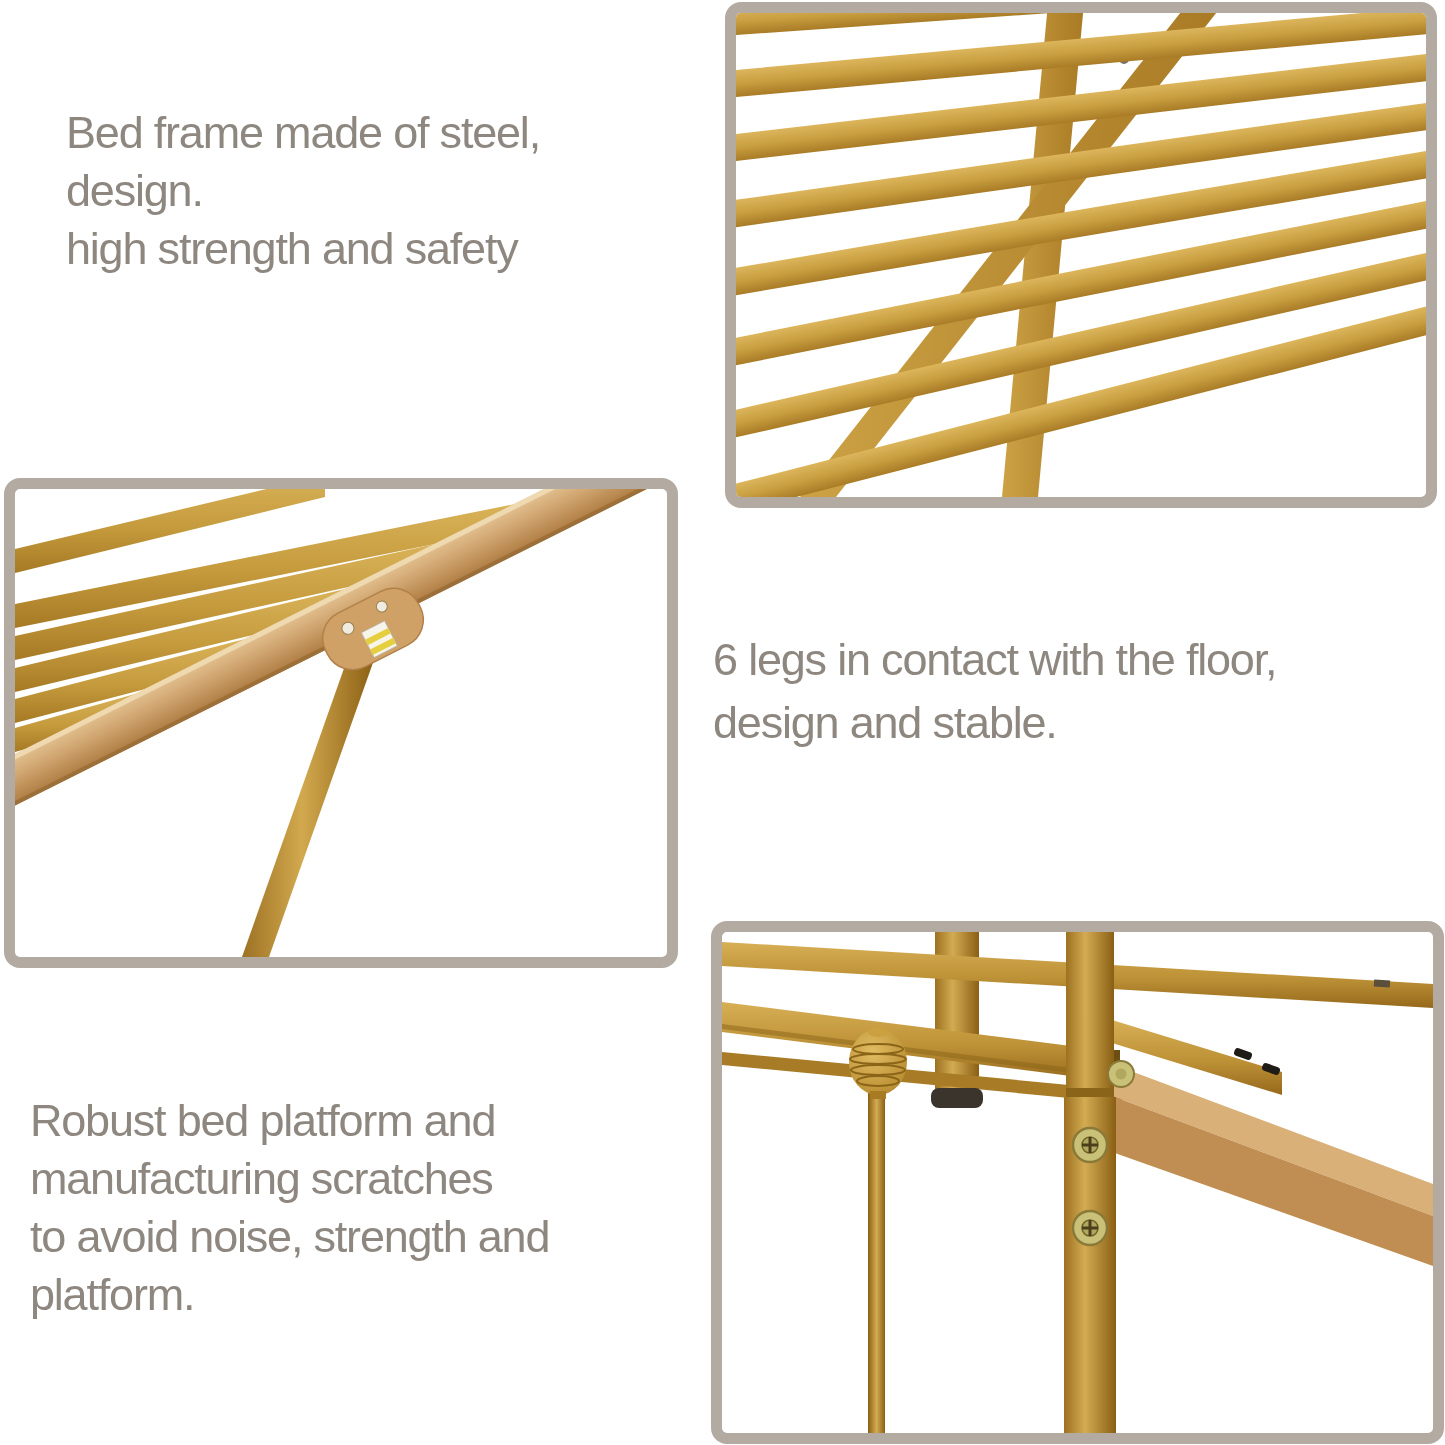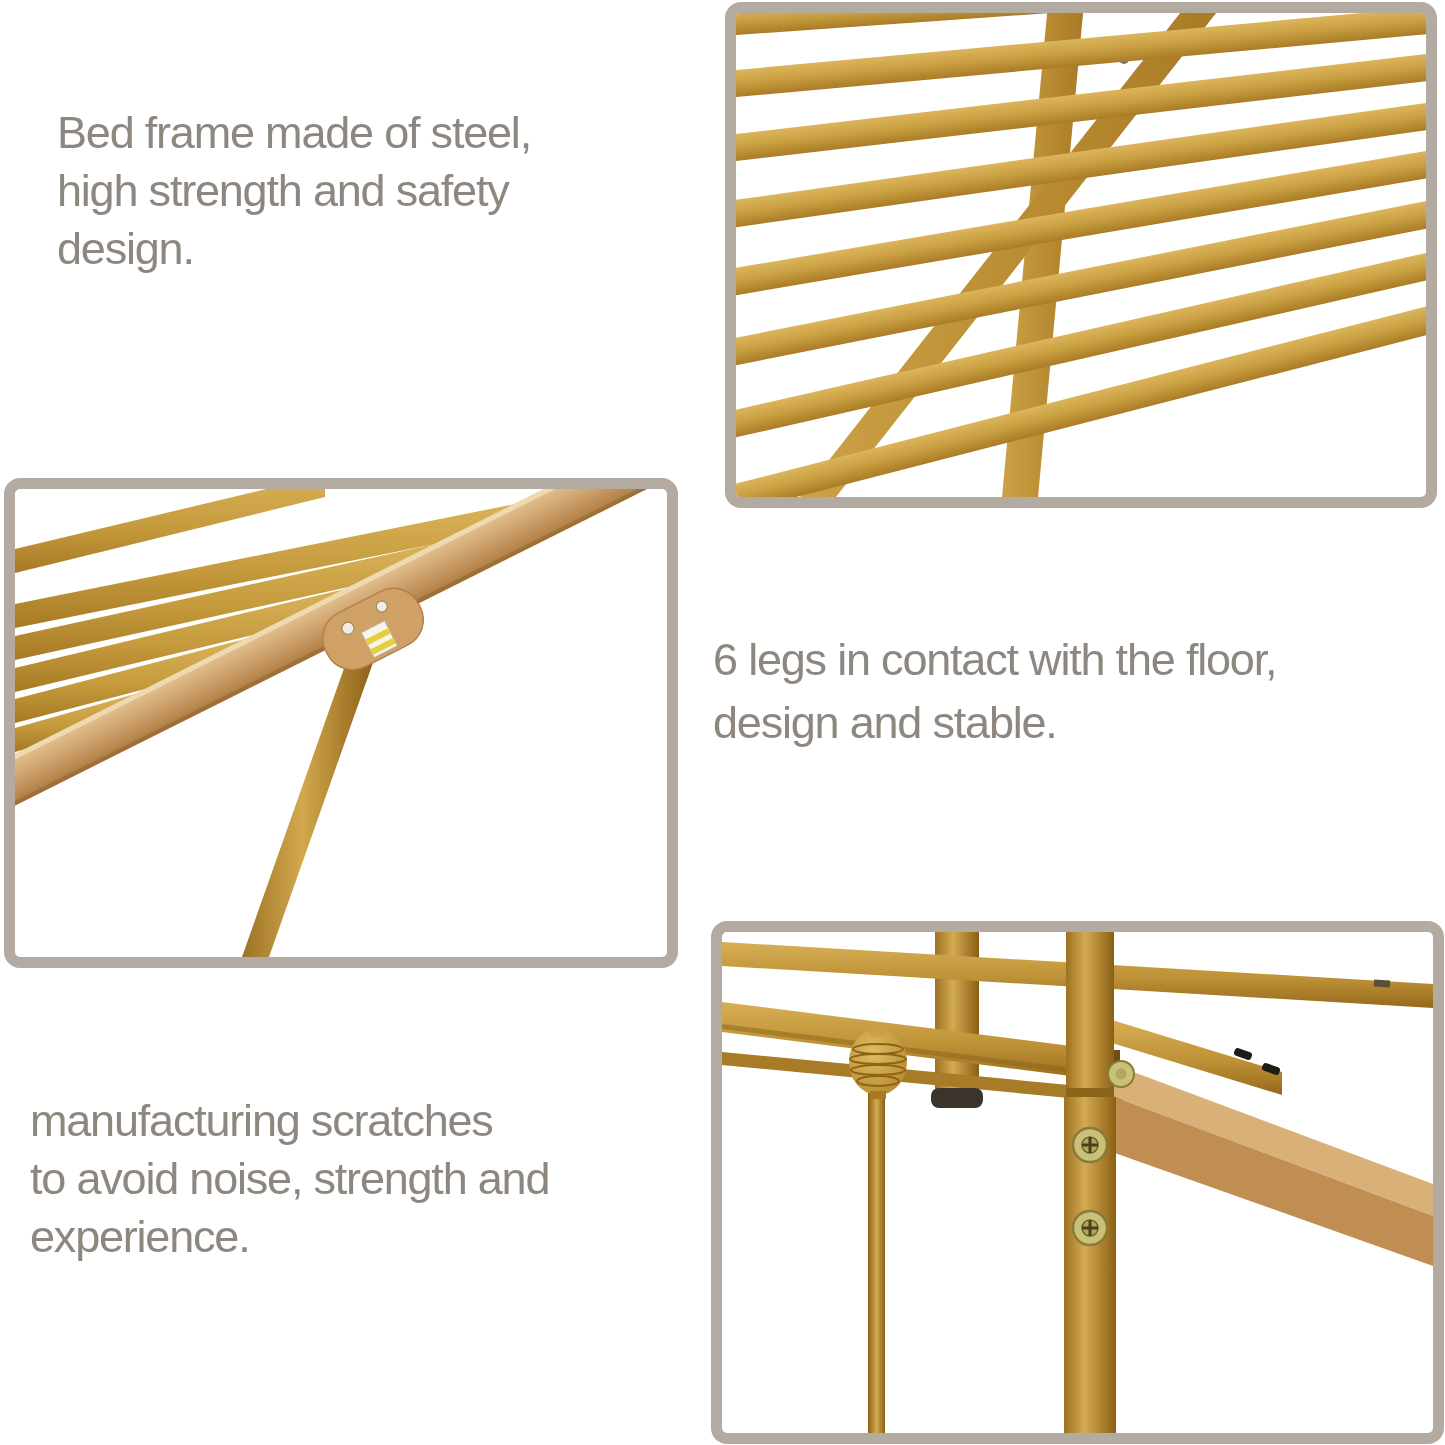--- a/index.html
+++ b/index.html
@@ -2,52 +2,53 @@
 <html><head>
 <meta charset="utf-8">
 <style>
   html,body{margin:0;padding:0;background:#ffffff;}
   .canvas{
     position:relative;width:1445px;height:1445px;background:#ffffff;
     font-family:"Liberation Sans",sans-serif;overflow:hidden;
   }
   .feature-text{position:absolute;color:#8e8780;font-size:45px;letter-spacing:-1.2px;font-weight:400;}
   .feature-text .ln{white-space:nowrap;}
-  #feat-material{left:57px;top:104px;line-height:58px;}
+  #feat-material{left:66px;top:104px;line-height:58px;}
   #feat-legs{left:713px;top:628px;line-height:63px;}
   #feat-platform{left:30px;top:1092px;line-height:58px;}
   .photo{
     position:absolute;border:11px solid #b3aaa2;border-radius:16px;
     background:#ffffff;overflow:hidden;box-sizing:border-box;
   }
   #photo-slats{left:725px;top:2px;width:712px;height:506px;}
   #photo-corner{left:4px;top:478px;width:674px;height:490px;}
   #photo-headboard{left:711px;top:921px;width:733px;height:523px;}
   .photo svg{display:block;width:100%;height:100%;}
 </style>
 </head>
 <body>
 
 <div class="canvas">
 
   <div class="feature-text" id="feat-material">
     <div class="ln">Bed frame made of steel,</div>
+    <div class="ln">design.</div>
     <div class="ln">high strength and safety</div>
-    <div class="ln">design.</div>
   </div>
 
   <div class="feature-text" id="feat-legs">
     <div class="ln">6 legs in contact with the floor,</div>
     <div class="ln">design and stable.</div>
   </div>
 
   <div class="feature-text" id="feat-platform">
+    <div class="ln">Robust bed platform and</div>
     <div class="ln">manufacturing scratches</div>
     <div class="ln">to avoid noise, strength and</div>
-    <div class="ln">experience.</div>
+    <div class="ln">platform.</div>
   </div>
 
   <div class="photo" id="photo-slats">
     <svg viewBox="0 0 690 484" preserveAspectRatio="none">
       <defs>
         <linearGradient id="slatG" x1="0" y1="0" x2="0" y2="1">
           <stop offset="0" stop-color="#dcb55c"></stop>
             <stop offset="0.5" stop-color="#c89f40"></stop>
             <stop offset="1" stop-color="#a97b26"></stop>
         </linearGradient>

